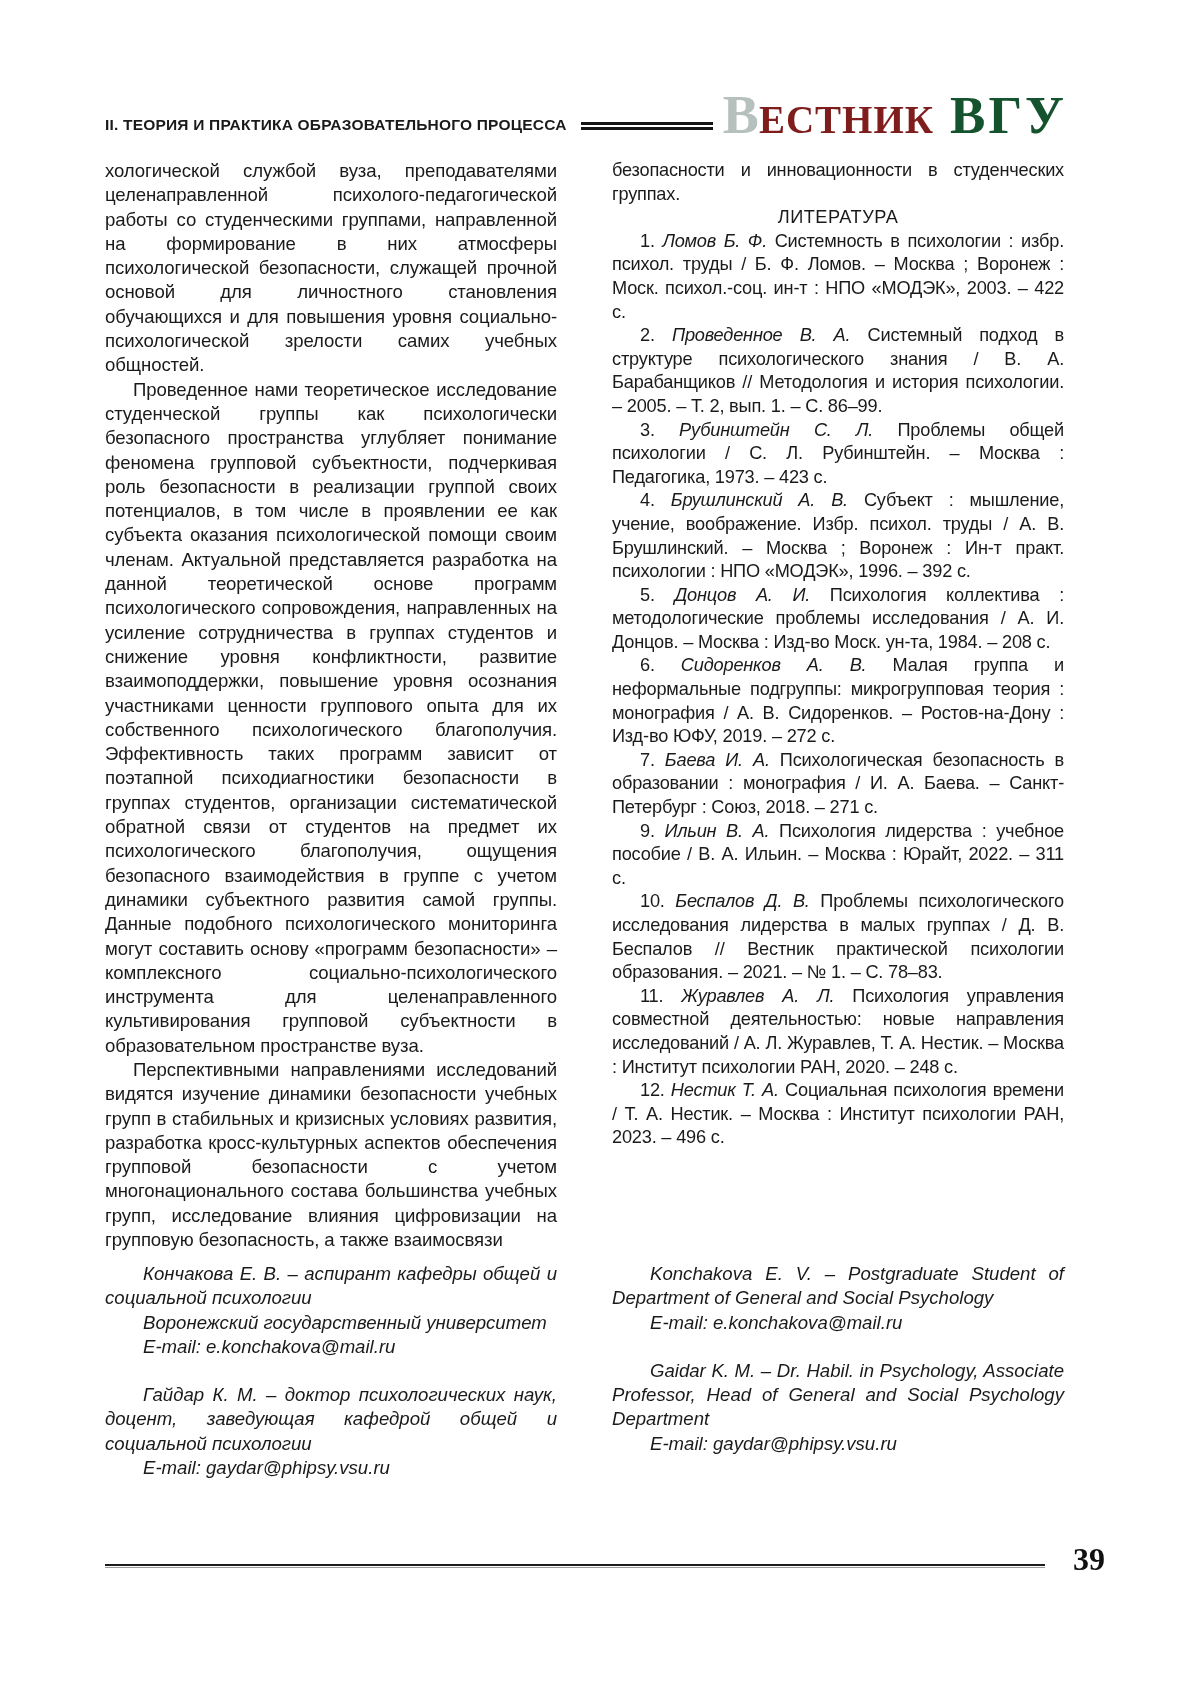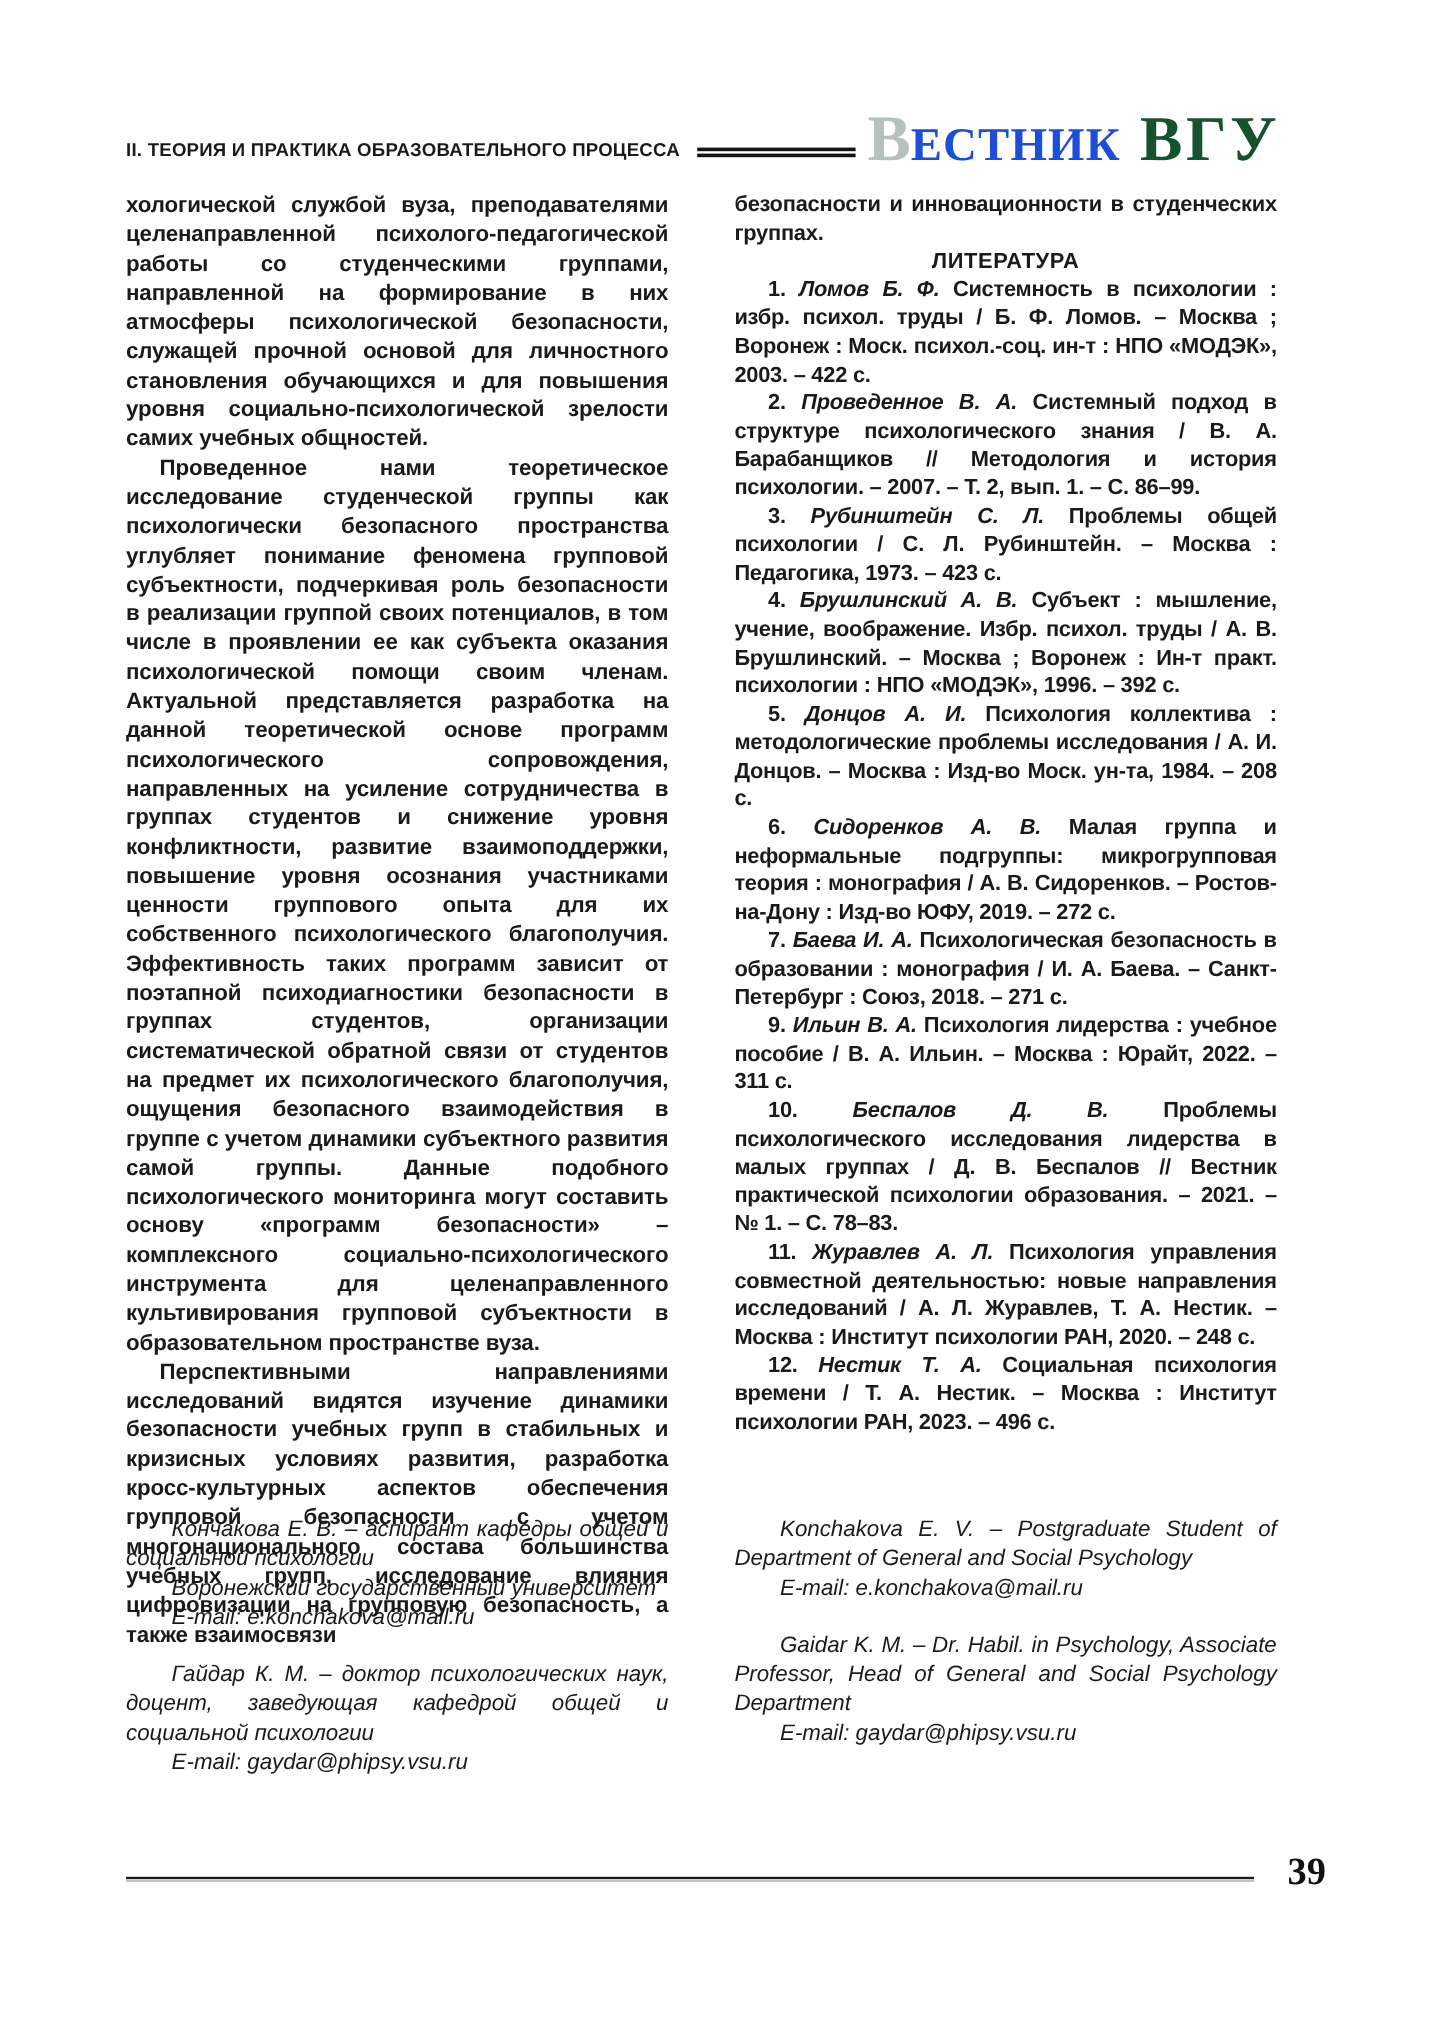--- a/index.html
+++ b/index.html
@@ -8,27 +8,27 @@
     position:relative; width:1200px; height:1697px; background:#ffffff;
     font-family:"Liberation Sans", sans-serif; color:#1a1a1a; overflow:hidden;
     margin:0 auto;
   }
   
   .header { position:absolute; left:105px; top:88px; width:962px; display:flex; align-items:flex-end; }
   .section-title { font-weight:bold; font-size:15.5px; letter-spacing:0.2px; white-space:nowrap; margin-bottom:8px; }
   .header-rule { flex:1; height:8px; border-top:3px solid #141414; border-bottom:3px solid #141414; margin:0 10px 12px 14px; }
   .logo { font-family:"Liberation Serif", serif; font-weight:700; white-space:nowrap; line-height:1; }
   .logo-initial { font-size:54px; }
-  .logo-estnik  { font-size:39px; color:#1d4ed8; letter-spacing:1px; }
+  .logo-estnik  { font-size:39px; color:#7f1d1d; letter-spacing:1px; }
   .logo-vgu     { font-size:53px; margin-left:16px; letter-spacing:3px; }
   
   .col { position:absolute; top:159px; width:452px; text-align:justify; }
   .col-left  { left:105px; font-size:18.6px; line-height:24.3px; letter-spacing:-0.1px; }
   .col-right { left:612px; font-size:18.2px; line-height:23.6px; letter-spacing:-0.2px; }
-  .col p { margin:0; hyphens:auto;font-weight:bold; -webkit-hyphens:auto; }
+  .col p { margin:0; hyphens:auto; -webkit-hyphens:auto; }
   .indent { text-indent:28px; }
   .lit-heading { text-align:center; text-indent:0; margin:34px 0 13px 0; letter-spacing:0.5px; }
   .ref { text-indent:28px; }
   
   .bio { position:absolute; top:1262px; width:452px; font-style:italic; font-size:18.6px; line-height:24.3px; text-align:justify; }
   .bio-left  { left:105px; }
   .bio-right { left:612px; }
   .bio p { margin:0; text-indent:38px; }
   .bio .gap { margin-top:24px; }
   
@@ -54,21 +54,21 @@
     <p>хологической службой вуза, преподавателями целенаправленной психолого-педагогической работы со студенческими группами, направленной на формирование в них атмосферы психологической безопасности, служащей прочной основой для личностного становления обучающихся и для повышения уровня социально-психологической зрелости самих учебных общностей.</p>
     <p class="indent">Проведенное нами теоретическое исследование студенческой группы как психологически безопасного пространства углубляет понимание феномена групповой субъектности, подчеркивая роль безопасности в реализации группой своих потенциалов, в том числе в проявлении ее как субъекта оказания психологической помощи своим членам. Актуальной представляется разработка на данной теоретической основе программ психологического сопровождения, направленных на усиление сотрудничества в группах студентов и снижение уровня конфликтности, развитие взаимоподдержки, повышение уровня осознания участниками ценности группового опыта для их собственного психологического благополучия. Эффективность таких программ зависит от поэтапной психодиагностики безопасности в группах студентов, организации систематической обратной связи от студентов на предмет их психологического благополучия, ощущения безопасного взаимодействия в группе с учетом динамики субъектного развития самой группы. Данные подобного психологического мониторинга могут составить основу «программ безопасности» – комплексного социально-психологического инструмента для целенаправленного культивирования групповой субъектности в образовательном пространстве вуза.</p>
     <p class="indent">Перспективными направлениями исследований видятся изучение динамики безопасности учебных групп в стабильных и кризисных условиях развития, разработка кросс-культурных аспектов обеспечения групповой безопасности с учетом многонационального состава большинства учебных групп, исследование влияния цифровизации на групповую безопасность, а также взаимосвязи</p>
   </div>
 
   <div class="col col-right">
     <p>безопасности и инновационности в студенческих группах.</p>
     <p class="lit-heading">ЛИТЕРАТУРА</p>
 
     <p class="ref"><span>1. </span><i>Ломов Б. Ф.</i><span> Системность в психологии : избр. психол. труды / Б. Ф. Ломов. – Москва ; Воронеж : Моск. психол.-соц. ин-т : НПО «МОДЭК», 2003. – 422 с.</span></p>
-    <p class="ref"><span>2. </span><i>Проведенное В. А.</i><span> Системный подход в структуре психологического знания / В. А. Барабанщиков // Методология и история психологии. – 2007. – Т. 2, вып. 1. – С. 86–99.</span></p>
+    <p class="ref"><span>2. </span><i>Проведенное В. А.</i><span> Системный подход в структуре психологического знания / В. А. Барабанщиков // Методология и история психологии. – 2005. – Т. 2, вып. 1. – С. 86–99.</span></p>
     <p class="ref"><span>3. </span><i>Рубинштейн С. Л.</i><span> Проблемы общей психологии / С. Л. Рубинштейн. – Москва : Педагогика, 1973. – 423 с.</span></p>
     <p class="ref"><span>4. </span><i>Брушлинский А. В.</i><span> Субъект : мышление, учение, воображение. Избр. психол. труды / А. В. Брушлинский. – Москва ; Воронеж : Ин-т практ. психологии : НПО «МОДЭК», 1996. – 392 с.</span></p>
     <p class="ref"><span>5. </span><i>Донцов А. И.</i><span> Психология коллектива : методологические проблемы исследования / А. И. Донцов. – Москва : Изд-во Моск. ун-та, 1984. – 208 с.</span></p>
     <p class="ref"><span>6. </span><i>Сидоренков А. В.</i><span> Малая группа и неформальные подгруппы: микрогрупповая теория : монография / А. В. Сидоренков. – Ростов-на-Дону : Изд-во ЮФУ, 2019. – 272 с.</span></p>
     <p class="ref"><span>7. </span><i>Баева И. А.</i><span> Психологическая безопасность в образовании : монография / И. А. Баева. – Санкт-Петербург : Союз, 2018. – 271 с.</span></p>
     <p class="ref"><span>9. </span><i>Ильин В. А.</i><span> Психология лидерства : учебное пособие / В. А. Ильин. – Москва : Юрайт, 2022. – 311 с.</span></p>
     <p class="ref"><span>10. </span><i>Беспалов Д. В.</i><span> Проблемы психологического исследования лидерства в малых группах / Д. В. Беспалов // Вестник практической психологии образования. – 2021. – № 1. – С. 78–83.</span></p>
     <p class="ref"><span>11. </span><i>Журавлев А. Л.</i><span> Психология управления совместной деятельностью: новые направления исследований / А. Л. Журавлев, Т. А. Нестик. – Москва : Институт психологии РАН, 2020. – 248 с.</span></p>
     <p class="ref"><span>12. </span><i>Нестик Т. А.</i><span> Социальная психология времени / Т. А. Нестик. – Москва : Институт психологии РАН, 2023. – 496 с.</span></p>
   </div>

